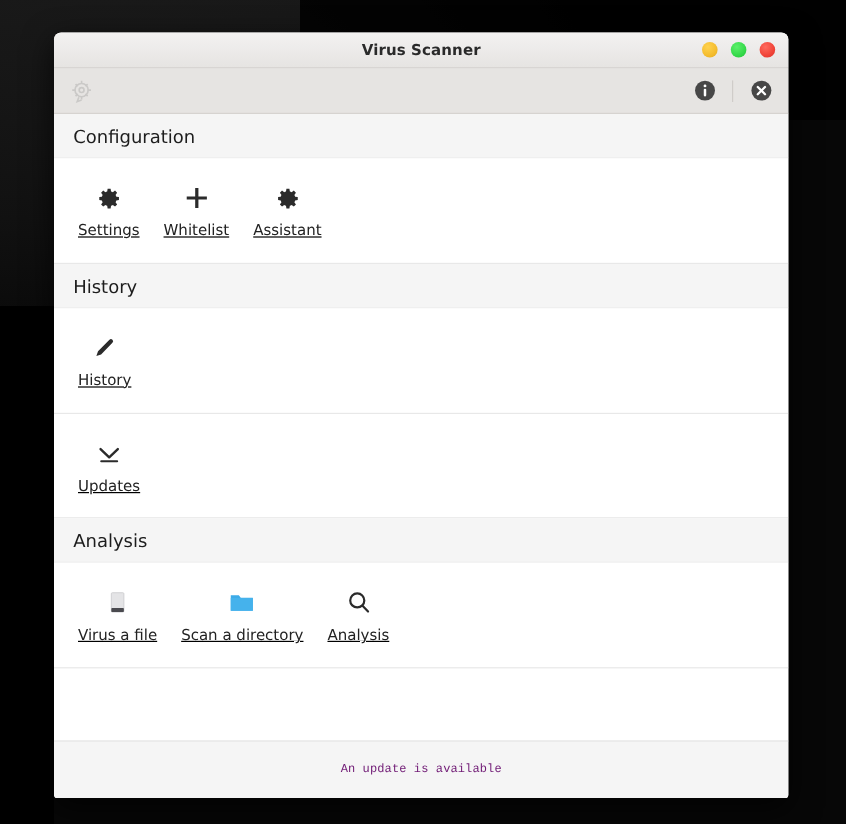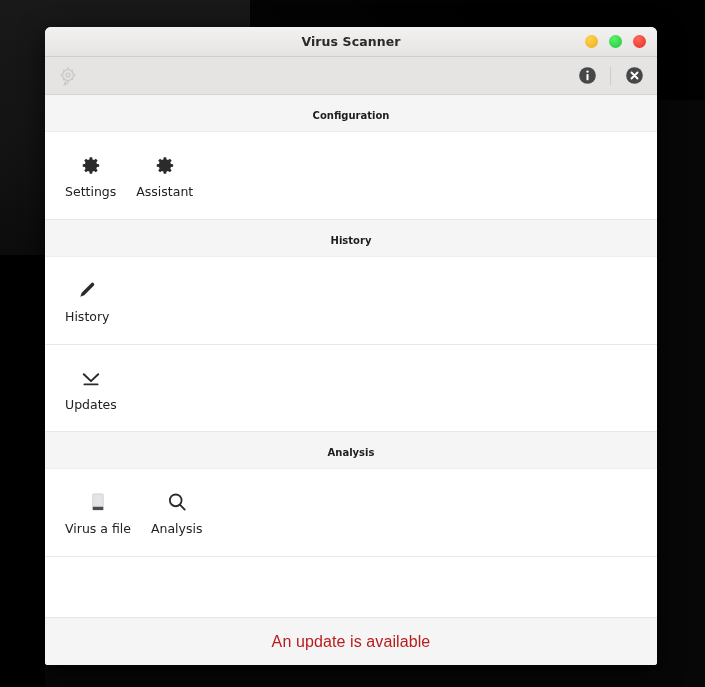--- a/index.html
+++ b/index.html
@@ -48,21 +48,20 @@
     left: 45px;
     top: 27px;
     width: 612px;
     height: 638px;
     background: #ffffff;
     border-radius: 6px 6px 3px 3px;
     box-shadow: 0 8px 26px rgba(0,0,0,.75);
     overflow: hidden;
     display: flex;
     flex-direction: column;
-    text-align: center;
   }
 
   
   #titlebar {
     height: 30px;
     flex: 0 0 30px;
     background: linear-gradient(180deg, #f3f2f1 0%, #eceae9 55%, #e6e4e2 100%);
     border-bottom: 1px solid #d0cdca;
     position: relative;
     display: flex;
@@ -133,40 +132,41 @@
     display: flex;
     flex-direction: column;
   }
 
   .section-header {
     background: #f5f5f5;
     padding: 9px 16px 8px 16px;
     border-bottom: 1px solid #eeeeee;
   }
   .section-title {
-    font-size: 10px;
-    font-weight: bold;
+    font-size: 15px;
+    font-weight: normal;
     color: #1d1d1d;
   }
   .section-body {
     background: #ffffff;
     padding: 14px 10px 18px 10px;
     display: flex;
     align-items: flex-start;
     border-bottom: 1px solid #e8e8e8;
   }
 
   .tile {
     min-width: 62px;
     padding: 4px 10px 2px 10px;
     display: flex;
     flex-direction: column;
     align-items: center;
     cursor: pointer;
     border-radius: 4px;
+    text-decoration: underline;
   }
   .tile-icon {
     height: 30px;
     display: flex;
     align-items: center;
     justify-content: center;
     margin-bottom: 5px;
   }
   .tile-label {
     font-size: 12.5px;
@@ -179,23 +179,23 @@
   #statusbar {
     flex: 0 0 48px;
     height: 48px;
     background: #f5f5f5;
     border-top: 1px solid #e4e4e4;
     display: flex;
     align-items: center;
     justify-content: center;
   }
   #status-text {
-    font-family: Liberation Sans, sans-serif;
-    font-size: 16px;
-    color: #b91c1c;
+    font-family: Liberation Mono, monospace;
+    font-size: 10px;
+    color: #701a75;
     letter-spacing: .1px;
   }
 </style>
 </head>
 <body>
 
 <div id="desktop">
   <div id="desktop-shade-a"></div>
   <div id="desktop-shade-b"></div>
   <div id="desktop-shade-c"></div>
@@ -255,20 +255,28 @@
       <div class="tile">
         <span class="tile-icon">
           <svg width="23" height="23" viewBox="0 0 24 24" fill="#2b2b2b">
             <path d="M12 8.1a3.9 3.9 0 100 7.8 3.9 3.9 0 000-7.8zm0 6a2.1 2.1 0 110-4.2 2.1 2.1 0 010 4.2z"></path>
             <path d="M21 13.3v-2.6l-2.3-.38a6.9 6.9 0 00-.64-1.55l1.36-1.9-1.84-1.84-1.9 1.36a6.9 6.9 0 00-1.55-.64L13.75 3.4h-2.6l-.38 2.35a6.9 6.9 0 00-1.55.64L7.32 5.03 5.48 6.87l1.36 1.9a6.9 6.9 0 00-.64 1.55L3.9 10.7v2.6l2.3.38a6.9 6.9 0 00.64 1.55l-1.36 1.9 1.84 1.84 1.9-1.36c.49.28 1.01.49 1.55.64l.38 2.35h2.6l.38-2.35a6.9 6.9 0 001.55-.64l1.9 1.36 1.84-1.84-1.36-1.9c.28-.49.49-1.01.64-1.55L21 13.3z"></path>
           </svg>
         </span>
         <span class="tile-label">Settings</span>
       </div>
 
+      <div class="tile">
+        <span class="tile-icon">
+          <svg width="24" height="24" viewBox="0 0 24 24">
+            <path d="M12 3.6v16.8M3.6 12h16.8" stroke="#2b2b2b" stroke-width="2.7" stroke-linecap="butt"></path>
+          </svg>
+        </span>
+        <span class="tile-label">Whitelist</span>
+      </div>
 
 
       <div class="tile">
         <span class="tile-icon">
           <svg width="23" height="23" viewBox="0 0 24 24" fill="#2b2b2b">
             <path d="M12 8.1a3.9 3.9 0 100 7.8 3.9 3.9 0 000-7.8zm0 6a2.1 2.1 0 110-4.2 2.1 2.1 0 010 4.2z"></path>
             <path d="M21 13.3v-2.6l-2.3-.38a6.9 6.9 0 00-.64-1.55l1.36-1.9-1.84-1.84-1.9 1.36a6.9 6.9 0 00-1.55-.64L13.75 3.4h-2.6l-.38 2.35a6.9 6.9 0 00-1.55.64L7.32 5.03 5.48 6.87l1.36 1.9a6.9 6.9 0 00-.64 1.55L3.9 10.7v2.6l2.3.38a6.9 6.9 0 00.64 1.55l-1.36 1.9 1.84 1.84 1.9-1.36c.49.28 1.01.49 1.55.64l.38 2.35h2.6l.38-2.35a6.9 6.9 0 001.55-.64l1.9 1.36 1.84-1.84-1.36-1.9c.28-.49.49-1.01.64-1.55L21 13.3z"></path>
           </svg>
         </span>
         <span class="tile-label">Assistant</span>
@@ -316,20 +324,29 @@
       <div class="tile">
         <span class="tile-icon">
           <svg width="22" height="22" viewBox="0 0 24 24">
             <rect x="6.3" y="3.2" width="11.4" height="17.6" rx="0.9" fill="#e4e4e6" stroke="#cfcfd2" stroke-width="0.9"></rect>
             <rect x="6.3" y="17.2" width="11.4" height="3.6" rx="0.7" fill="#4a4a4f"></rect>
           </svg>
         </span>
         <span class="tile-label">Virus a file</span>
       </div>
 
+      <div class="tile">
+        <span class="tile-icon">
+          <svg width="23" height="23" viewBox="0 0 24 24">
+            <path d="M2.4 5.3h7l1.7 2.2h10.5v11.2H2.4z" fill="#3dabe8"></path>
+            <path d="M2.4 7.6h19.2v11.1H2.4z" fill="#45b2ec"></path>
+          </svg>
+        </span>
+        <span class="tile-label">Scan a directory</span>
+      </div>
 
       <div class="tile">
         <span class="tile-icon">
           <svg width="22" height="22" viewBox="0 0 24 24">
             <circle cx="10.6" cy="10.2" r="6.4" fill="none" stroke="#2b2b2b" stroke-width="2"></circle>
             <path d="M15.4 15.1l5 5.2" stroke="#2b2b2b" stroke-width="2" stroke-linecap="round"></path>
           </svg>
         </span>
         <span class="tile-label">Analysis</span>
       </div>

